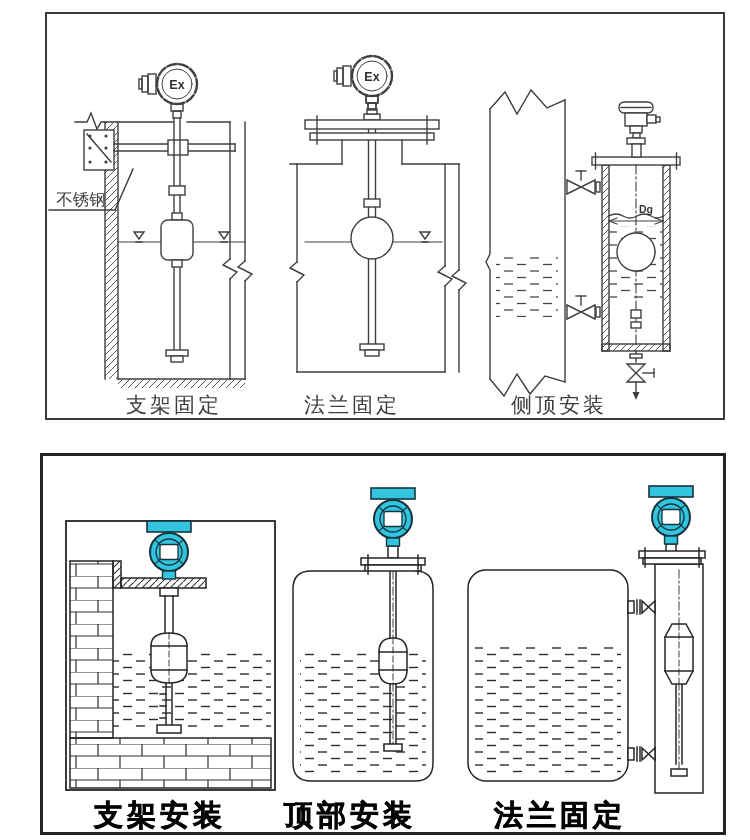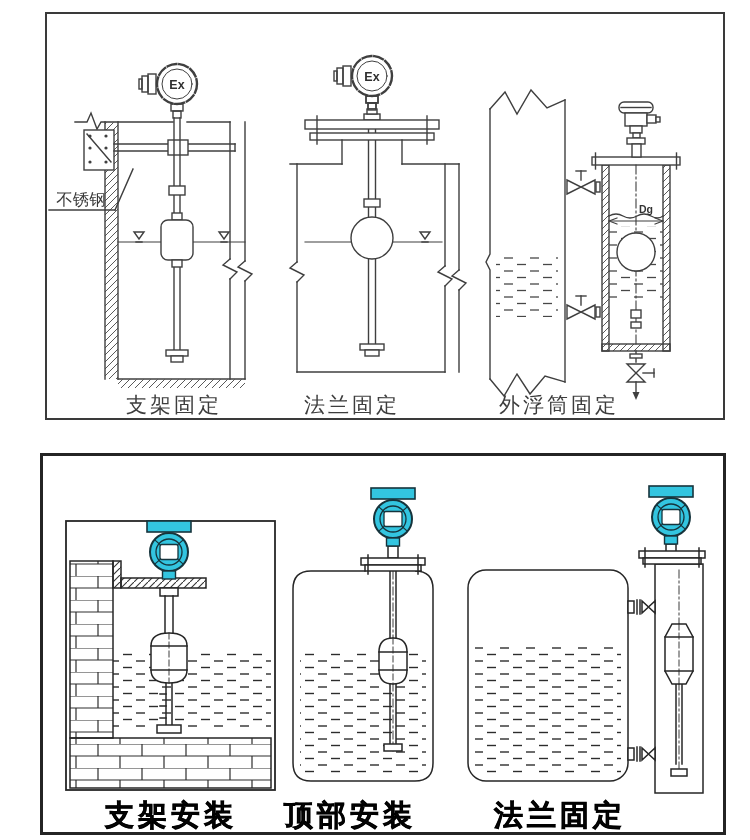--- a/index.html
+++ b/index.html
@@ -241,21 +241,21 @@
             <rect x="586" y="119" width="7" height="5" fill="#fff"></rect>
             <rect x="580" y="124" width="18" height="6" fill="#fff"></rect>
             <rect x="585" y="130" width="9" height="13" fill="#fff"></rect>
           </g>
         </g>
       </g>
     </svg>
 
     <div class="cap cap-top" style="left:47px;top:377px;width:160px">支架固定</div>
     <div class="cap cap-top" style="left:225px;top:377px;width:160px">法兰固定</div>
-    <div class="cap cap-top" style="left:422px;top:377px;width:180px">外浮筒固定</div>
+    <div class="cap cap-top" style="left:422px;top:377px;width:180px">侧顶安装</div>
   </div>
 
   <div class="panel bottom">
     <svg width="674" height="370" viewBox="0 0 674 370">
       <defs>
         <pattern id="brickB" width="44" height="24" patternUnits="userSpaceOnUse">
           <path d="M0 0 H44 M0 12 H44 M11 0 V12 M33 12 V24" stroke="#2e2e2e" stroke-width="1.2" fill="none"></path>
         </pattern>
         <pattern id="hatchB" width="7" height="7" patternUnits="userSpaceOnUse">
           <path d="M0 7 L7 0" stroke="#333" stroke-width="1.1"></path>
@@ -397,17 +397,17 @@
             <line x1="656" y1="92" x2="656" y2="111"></line>
           </g>
 
           <g>
             <use href="#cyanHead" x="628" y="61"></use>
           </g>
         </g>
       </g>
     </svg>
 
-    <div class="cap cap-bot" style="left:38px;top:340px;width:180px">支架安装</div>
+    <div class="cap cap-bot" style="left:27px;top:340px;width:180px">支架安装</div>
     <div class="cap cap-bot" style="left:217px;top:340px;width:180px">顶部安装</div>
     <div class="cap cap-bot" style="left:427px;top:340px;width:180px">法兰固定</div>
   </div>
 </div>
 
 </body></html>

